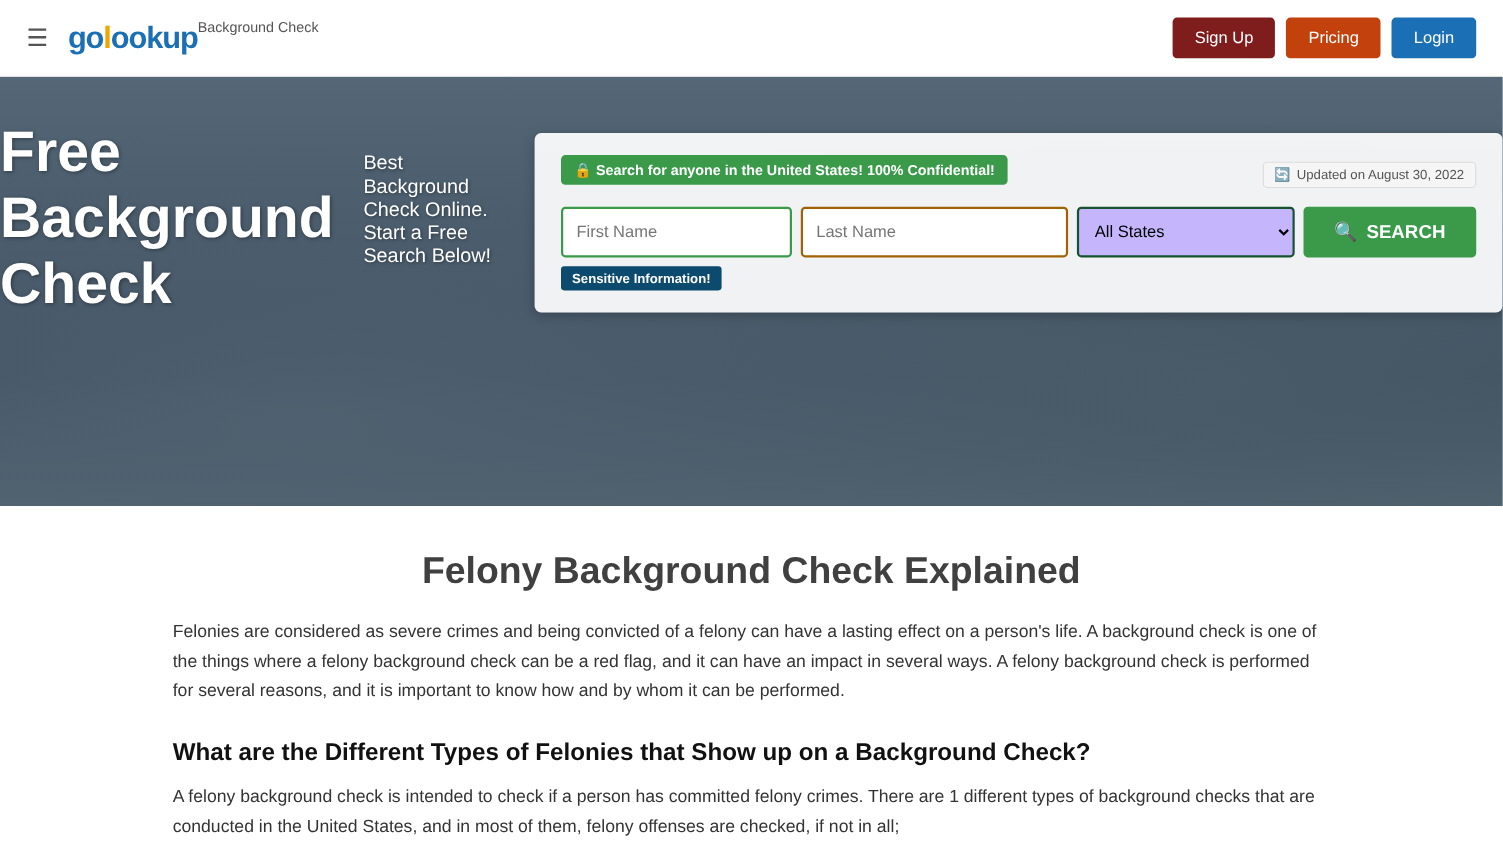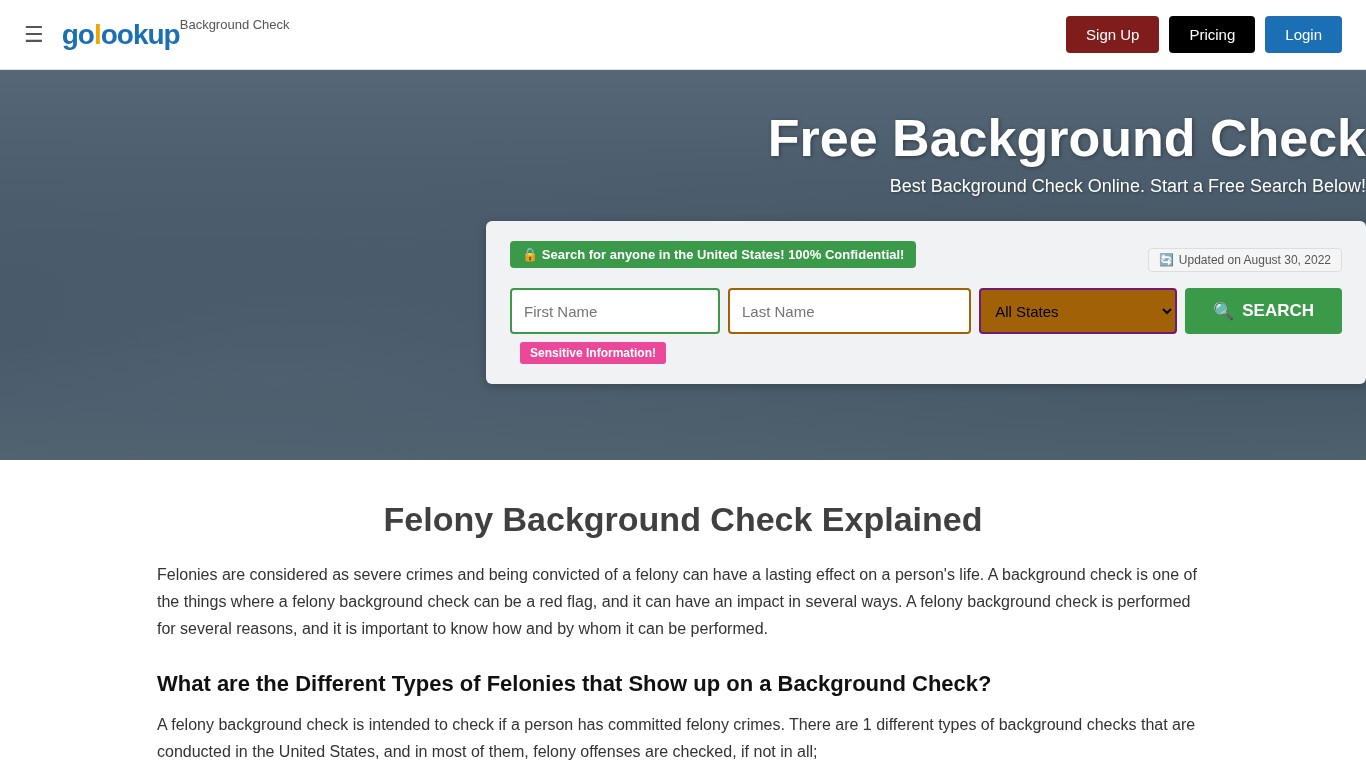--- a/index.html
+++ b/index.html
@@ -15,21 +15,21 @@
       border-bottom: 1px solid #e0e0e0;
       height: 70px;
     }
     .header-left { display: flex; align-items: center; gap: 18px; }
     .hamburger { font-size: 22px; cursor: pointer; color: #555; }
     .logo-wrap { display: flex; flex-direction: row; }
     .logo-text { font-size: 28px; font-weight: bold; color: #1a6fb5; letter-spacing: -1px; }
     .logo-subtitle { font-size: 13px; color: #555; margin-top: -2px; }
     .header-right { display: flex; gap: 10px; }
     .btn-signup { background: #7f1d1d; color: #fff; border: none; padding: 10px 20px; border-radius: 4px; font-size: 15px; cursor: pointer; }
-    .btn-pricing { background: #000000; color: #fff; border: none; padding: 10px 20px; border-radius: 4px; font-size: 15px; cursor: pointer; }
+    .btn-pricing { background: #c2410c; color: #fff; border: none; padding: 10px 20px; border-radius: 4px; font-size: 15px; cursor: pointer; }
     .btn-login { background: #1a6fb5; color: #fff; border: none; padding: 10px 20px; border-radius: 4px; font-size: 15px; cursor: pointer; }
 
     
     .hero {
       position: relative;
       width: 100%;
       height: 390px;
       background: linear-gradient(rgba(60,60,60,0.55), rgba(60,60,60,0.55)),
         linear-gradient(135deg, #8aacbe 0%, #6a8fa8 30%, #5b8096 50%, #7a9aa8 70%, #b8c8d8 100%);
       display: flex;
@@ -40,21 +40,21 @@
     }
     .hero-bg-city {
       position: absolute; top: 0; left: 0; width: 100%; height: 100%;
       background:
         linear-gradient(rgba(50,55,65,0.6), rgba(50,55,65,0.6)),
         radial-gradient(ellipse at 20% 80%, #7a9db5 0%, transparent 60%),
         radial-gradient(ellipse at 80% 70%, #6a8fa0 0%, transparent 60%),
         linear-gradient(180deg, #8ab0c8 0%, #6a8fa8 40%, #4a7090 70%, #8aacbe 100%);
       z-index: 0;
     }
-    .hero-content { position: relative; z-index: 1; width: 100%; display: flex; flex-direction: column; align-items: flex-end; }
+    .hero-content { position: relative; z-index: 1; width: 100%; display: flex; flex-direction: row; align-items: center; gap: 27px; }
     .hero-title { font-size: 52px; font-weight: bold; color: #fff; text-shadow: 1px 1px 4px rgba(0,0,0,0.4); margin-bottom: 8px; }
     .hero-subtitle { font-size: 18px; color: #fff; text-shadow: 1px 1px 3px rgba(0,0,0,0.4); margin-bottom: 24px; }
 
     
     .search-box {
       background: rgba(255,255,255,0.92);
       border-radius: 6px;
       padding: 20px 24px 20px 24px;
       width: 880px;
       box-shadow: 0 2px 10px rgba(0,0,0,0.25);
@@ -90,53 +90,52 @@
       border: 2px solid #a16207;
       border-radius: 4px;
       padding: 0 12px;
       font-size: 15px;
       outline: none;
     }
     .input-firstname { width: 210px; border-color: #3a9a4a !important; }
     .input-lastname { width: 246px; }
     .search-inputs select {
       height: 46px;
-      border: 2px solid #701a75;
+      border: 2px solid #14532d;
       border-radius: 4px;
       padding: 0 10px;
       font-size: 15px;
       width: 200px;
-      background: #a16207;
+      background: #c4b5fd;
       outline: none;
     }
     .btn-search {
       background: #3a9a4a;
       color: #fff;
       border: none;
       height: 46px;
       padding: 0 28px;
       border-radius: 4px;
       font-size: 17px;
       font-weight: bold;
       cursor: pointer;
       display: flex;
       align-items: center;
       gap: 8px;
       white-space: nowrap;
     }
     .sensitive-badge {
-      background: #ec4899;
+      background: #0c4a6e;
       color: #fff;
       font-size: 12px;
       font-weight: bold;
       padding: 4px 10px;
       border-radius: 3px;
       display: inline-block;
       margin-top: 8px;
-      margin-left: 10px;
     }
 
     
     .main-content { max-width: 1100px; margin: 0 auto; padding: 40px 24px 40px 24px; }
     .section-title { font-size: 34px; font-weight: bold; text-align: center; margin-bottom: 22px; color: #404040; }
     .section-para { font-size: 16px; line-height: 1.7; color: #333; margin-bottom: 28px; }
     .subsection-title { font-size: 22px; font-weight: bold; color: #111; margin-bottom: 14px; }
   </style>
 </head>
 <body>

